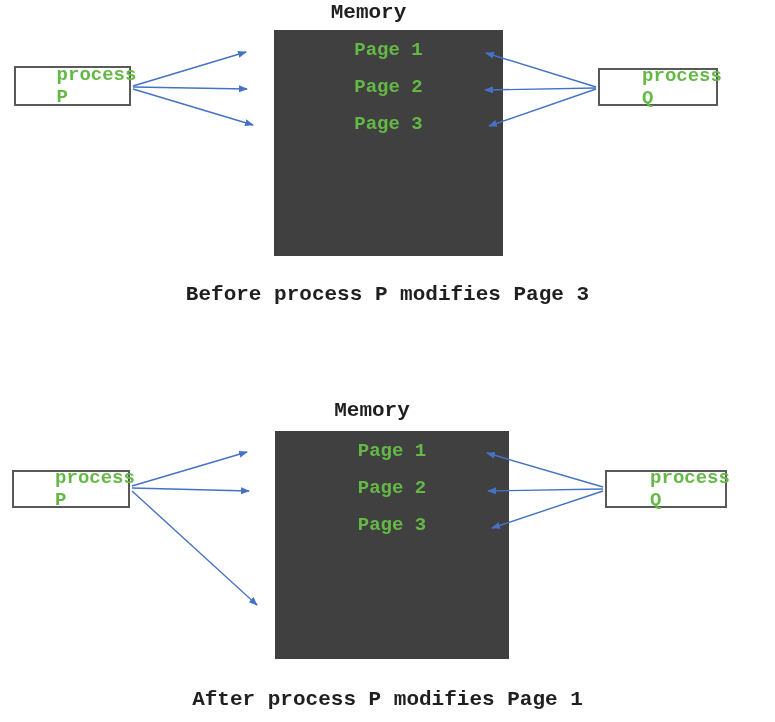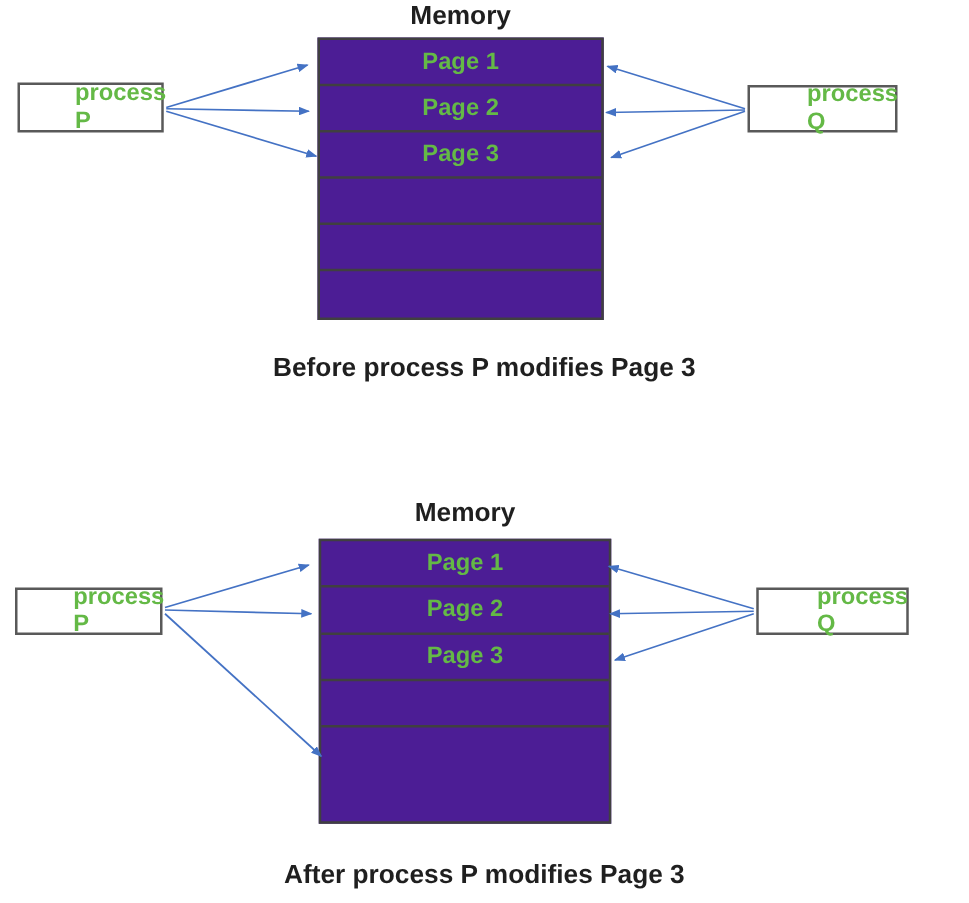--- a/index.html
+++ b/index.html
@@ -1,37 +1,38 @@
 <!DOCTYPE html>
 <html style="--green: #64B946; --blue-arrow: #4472C4; --box-border: #595959; --table-border: #404040; --text: #1f1f1f;"><head>
 <meta charset="utf-8">
 <style>
   html, body { margin: 0; padding: 0; background: #ffffff; }
   .stage {
     position: relative;
     width: 775px;
     height: 722px;
     background: #ffffff;
-    font-family: Liberation Sans, sans-serif;
+    font-family: Liberation Mono, monospace;
     overflow: hidden;
   }
   .mem-title {
     position: absolute;
     text-align: center;
     font-weight: bold;
     font-size: 21px;
     color: var(--text, #1f1f1f);
   }
   .mem-table {
     position: absolute;
     display: grid;
     grid-template-rows: repeat(6, 1fr);
     border: 2px solid var(--table-border, #404040);
-    background: #4c1d95;
+    background: #404040;
     box-sizing: border-box;
+    margin-left: 20px;
   }
   .mem-cell {
     border-bottom: 2px solid var(--table-border, #404040);
     display: flex;
     align-items: center;
     justify-content: center;
     font-weight: bold;
     font-size: 19px;
     color: var(--green, #64B946);
     overflow: hidden;
@@ -102,21 +103,21 @@
       <div class="mem-cell">Page 2</div>
       <div class="mem-cell">Page 3</div>
       <div class="mem-cell"></div>
       <div class="mem-cell"></div>
     </div>
 
     <div class="proc-box" style="left:12px; top:470px; width:118px; height:38px;">process P</div>
 
     <div class="proc-box" style="left:605px; top:470px; width:122px; height:38px;">process Q</div>
 
-    <div class="caption" style="top:688px;">After process P modifies Page 3</div>
+    <div class="caption" style="top:688px;">After process P modifies Page 1</div>
   </div>
 
   <svg class="arrows" width="775" height="722" viewBox="0 0 775 722">
     <defs>
       <marker id="ah" markerUnits="userSpaceOnUse" markerWidth="9" markerHeight="7" refX="8" refY="3.5" orient="auto">
         <path d="M0,0 L9,3.5 L0,7 Z"></path>
       </marker>
     </defs>
 
     <line class="arrow" x1="133" y1="86" x2="246" y2="52" marker-end="url(#ah)"></line>

